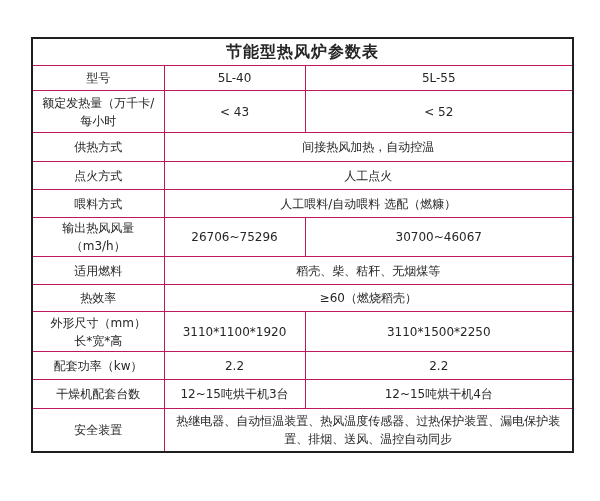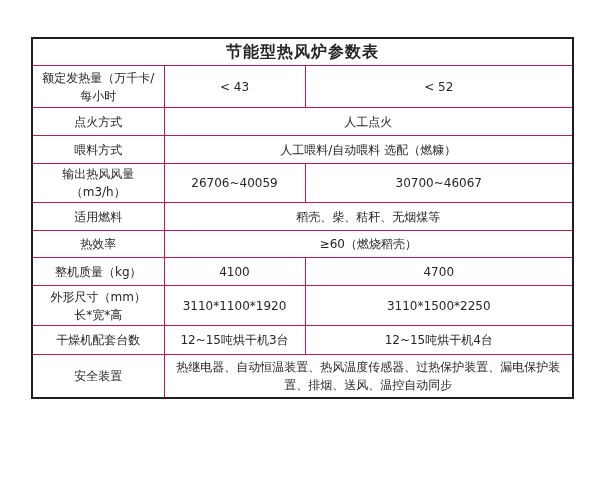--- a/index.html
+++ b/index.html
@@ -62,69 +62,78 @@
     <colgroup>
       <col style="width:132px">
       <col style="width:141px">
       <col style="width:268px">
     </colgroup>
     <tbody>
       <tr>
         <td colspan="3" class="title-cell">节能型热风炉参数表</td>
       </tr>
 
+      <tr class="r1">
+        <td>型号</td>
+        <td>5L-40</td>
+        <td>5L-55</td>
+      </tr>
 
       <tr class="r2">
         <td>额定发热量（万千卡/
 每小时</td>
         <td>&lt; 43</td>
         <td>&lt; 52</td>
       </tr>
 
 
+      <tr class="r4">
+        <td>供热方式</td>
+        <td colspan="2">间接热风加热，自动控温</td>
+      </tr>
 
       <tr class="r5">
         <td>点火方式</td>
         <td colspan="2">人工点火</td>
       </tr>
 
       <tr class="r6">
         <td>喂料方式</td>
         <td colspan="2">人工喂料/自动喂料 选配（燃糠）</td>
       </tr>
 
       <tr class="r7">
         <td>输出热风风量（m3/h）</td>
-        <td>26706~40059</td>
+        <td>26706~75296</td>
         <td>30700~46067</td>
       </tr>
 
       <tr class="r8">
         <td>适用燃料</td>
         <td colspan="2">稻壳、柴、秸秆、无烟煤等</td>
       </tr>
 
       <tr class="r9">
         <td>热效率</td>
         <td colspan="2">≥60（燃烧稻壳）</td>
       </tr>
 
-      <tr class="r10">
-        <td>整机质量（kg）</td>
-        <td>4100</td>
-        <td>4700</td>
-      </tr>
 
       <tr class="r11">
         <td>外形尺寸（mm）
 长*宽*高</td>
         <td>3110*1100*1920</td>
         <td>3110*1500*2250</td>
       </tr>
 
+      <tr class="r12">
+        <td>配套功率（kw）</td>
+        <td>2.2</td>
+        <td>2.2</td>
+      </tr>
 
       <tr class="r13">
         <td>干燥机配套台数</td>
         <td>12~15吨烘干机3台</td>
         <td>12~15吨烘干机4台</td>
       </tr>
 
       <tr class="r14">
         <td>安全装置</td>
         <td colspan="2">热继电器、自动恒温装置、热风温度传感器、过热保护装置、漏电保护装置、排烟、送风、温控自动同步</td>

